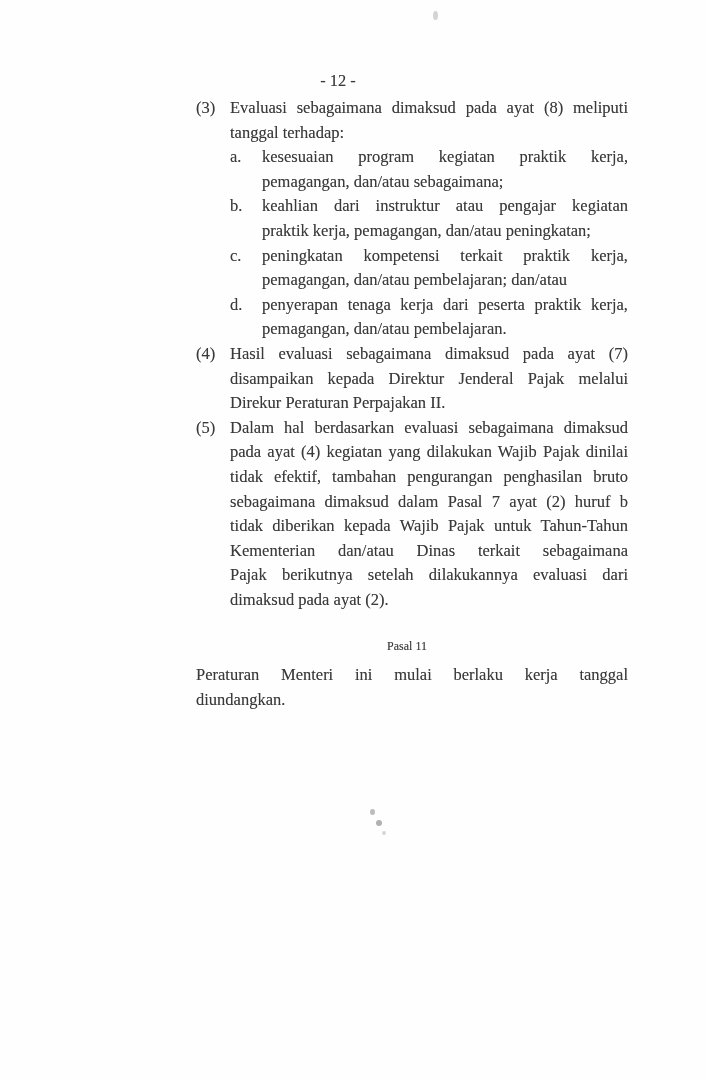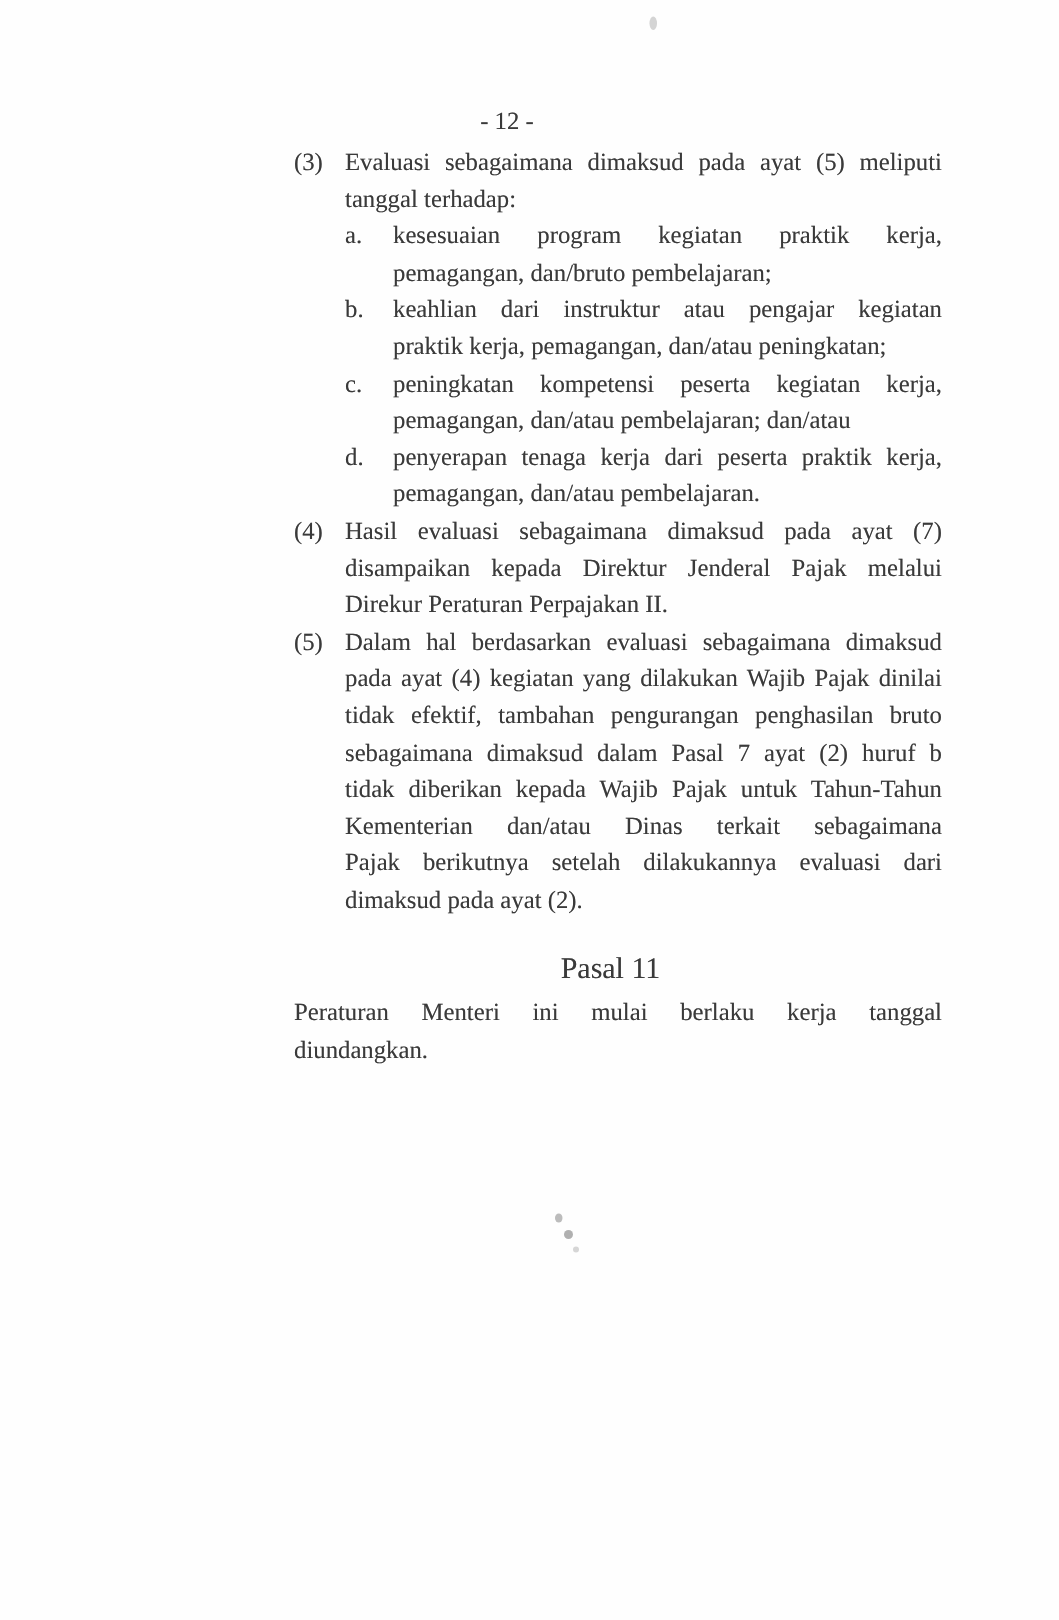--- a/index.html
+++ b/index.html
@@ -70,51 +70,51 @@
     height: 24.6px;
     line-height: 24.6px;
     font-size: 16.5px;
   }
   .heading {
     margin-top: 22px;
     margin-bottom: 4px;
     margin-right: 10px;
     height: 24.6px;
     line-height: 24.6px;
-    font-size: 20px;
+    font-size: 12px;
     text-align: center;
   }
   .artifact {
     position: absolute;
     border-radius: 50%;
   }
 </style>
 </head>
 <body>
 
 <div class="page">
   <div class="page-number">- 12 -</div>
   <div class="content">
       <div class="item">
         <div class="marker">(3)</div>
-        <div class="line j">Evaluasi sebagaimana dimaksud pada ayat (5) meliputi</div>
+        <div class="line j">Evaluasi sebagaimana dimaksud pada ayat (8) meliputi</div>
         <div class="line">tanggal terhadap:</div>
         <div class="sub">
           <div class="marker">a.</div>
           <div class="line j">kesesuaian program kegiatan praktik kerja,</div>
-          <div class="line">pemagangan, dan/bruto pembelajaran;</div>
+          <div class="line">pemagangan, dan/atau sebagaimana;</div>
         </div>
         <div class="sub">
           <div class="marker">b.</div>
           <div class="line j">keahlian dari instruktur atau pengajar kegiatan</div>
           <div class="line">praktik kerja, pemagangan, dan/atau peningkatan;</div>
         </div>
         <div class="sub">
           <div class="marker">c.</div>
-          <div class="line j">peningkatan kompetensi peserta kegiatan kerja,</div>
+          <div class="line j">peningkatan kompetensi terkait praktik kerja,</div>
           <div class="line">pemagangan, dan/atau pembelajaran; dan/atau</div>
         </div>
         <div class="sub">
           <div class="marker">d.</div>
           <div class="line j">penyerapan tenaga kerja dari peserta praktik kerja,</div>
           <div class="line">pemagangan, dan/atau pembelajaran.</div>
         </div>
       </div>
       <div class="item">
         <div class="marker">(4)</div>

